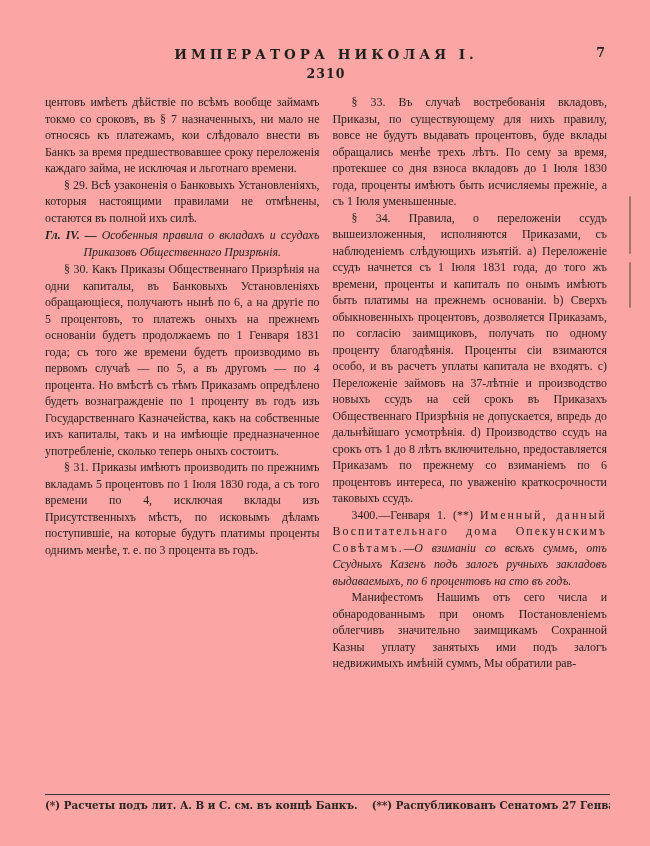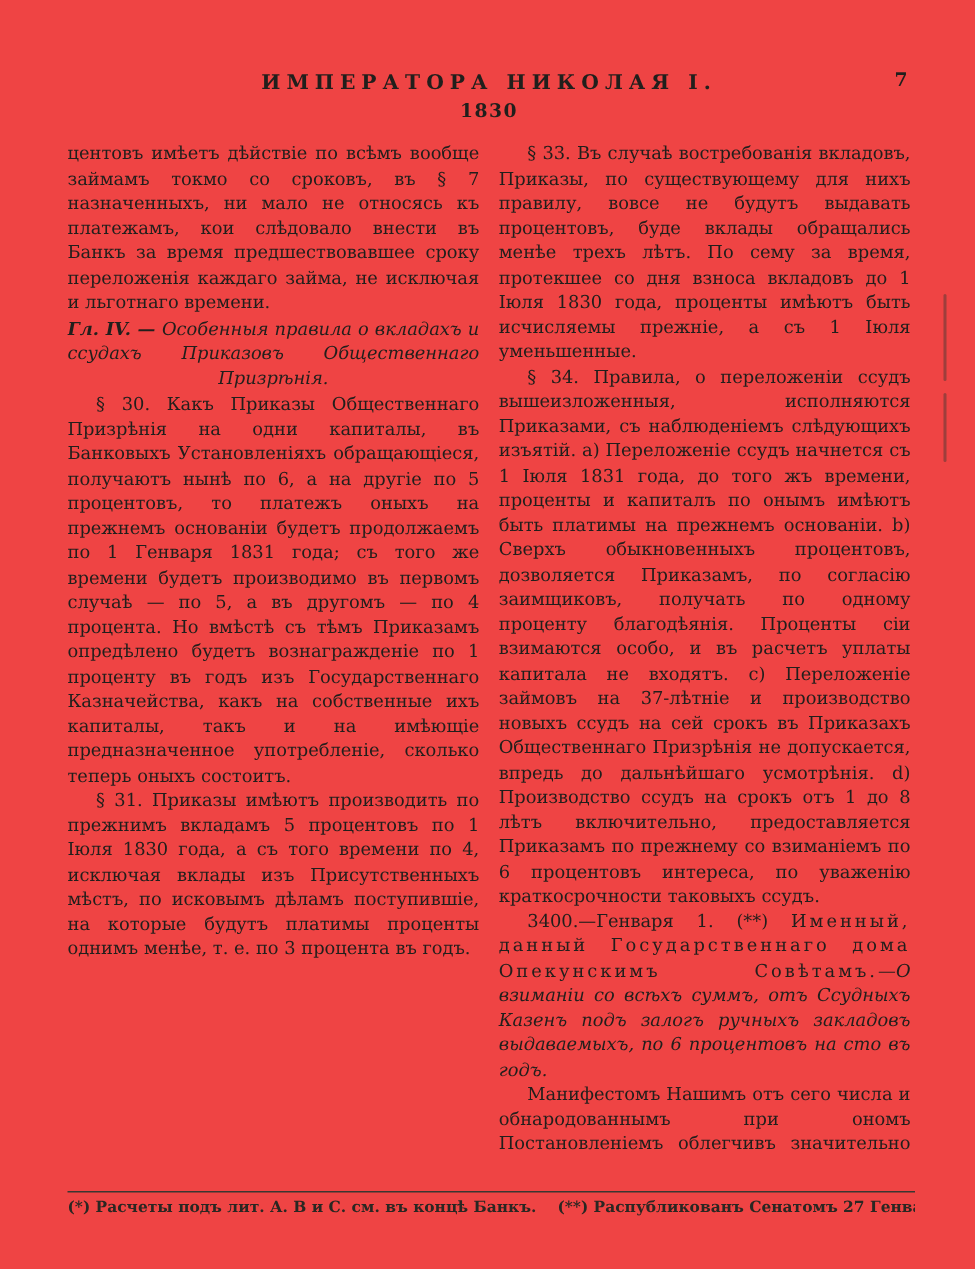--- a/index.html
+++ b/index.html
@@ -1,21 +1,21 @@
 <!DOCTYPE html>
 <html lang="ru"><head>
 <meta charset="utf-8">
 <style>
   html, body { margin: 0; padding: 0; background: #e9e7e2; }
   .page {
     position: relative;
     width: 650px;
     height: 846px;
     margin: 0 auto;
-    background: #ef4444;
+    background: #fca5a5;
     color: #211f1c;
     font-family: "DejaVu Serif", serif;
     box-sizing: border-box;
     padding: 44px 43px 0 45px;
     overflow: hidden;
   }
   
   .header { position: relative; text-align: center; }
   .running-title {
     display: inline-block;
@@ -45,21 +45,21 @@
     height: 678px;
     overflow: hidden;
   }
   .column {
     width: 50%;
     font-size: 11.9px;
     line-height: 16.5px;
     text-align: justify;
     hyphens: none;
   }
-  .para { margin: 0; text-align: justify; }
+  .para { margin: 0; text-align: justify; font-family: Liberation Serif, serif; }
   .para.normal { text-indent: 1.6em; }
   .para.flow { text-indent: 0; }
   .para.entry { text-indent: 1.6em; }
   .para.chapter {
     font-style: italic;
     text-indent: 0;
     text-align: justify;
     text-align-last: center;
     margin: 1px 0;
   }
@@ -91,33 +91,34 @@
 </style>
 </head>
 <body>
 
 <div class="page">
 
   <div class="header">
     <span class="running-title">ИМПЕРАТОРА НИКОЛАЯ I.</span>
     <span class="page-number">7</span>
   </div>
-  <div class="year">1830</div>
+  <div class="year">2310</div>
 
   <div class="columns">
     <div class="column">
         <p class="para flow">центовъ имѣетъ дѣйствіе по всѣмъ вообще займамъ токмо со сроковъ, въ § 7 назначенныхъ, ни мало не относясь къ платежамъ, кои слѣдовало внести въ Банкъ за время предшествовавшее сроку переложенія каждаго займа, не исключая и льготнаго времени.</p>
+        <p class="para normal">§ 29. Всѣ узаконенія о Банковыхъ Установленіяхъ, которыя настоящими правилами не отмѣнены, остаются въ полной ихъ силѣ.</p>
         <p class="para chapter"><span class="seg-bold-italic">Гл. IV. — </span><span class="seg-italic">Особенныя правила о вкладахъ и ссудахъ Приказовъ Общественнаго Призрѣнія.</span></p>
         <p class="para normal">§ 30. Какъ Приказы Общественнаго Призрѣнія на одни капиталы, въ Банковыхъ Установленіяхъ обращающіеся, получаютъ нынѣ по 6, а на другіе по 5 процентовъ, то платежъ оныхъ на прежнемъ основаніи будетъ продолжаемъ по 1 Генваря 1831 года; съ того же времени будетъ производимо въ первомъ случаѣ — по 5, а въ другомъ — по 4 процента. Но вмѣстѣ съ тѣмъ Приказамъ опредѣлено будетъ вознагражденіе по 1 проценту въ годъ изъ Государственнаго Казначейства, какъ на собственные ихъ капиталы, такъ и на имѣющіе предназначенное употребленіе, сколько теперь оныхъ состоитъ.</p>
         <p class="para normal">§ 31. Приказы имѣютъ производить по прежнимъ вкладамъ 5 процентовъ по 1 Іюля 1830 года, а съ того времени по 4, исключая вклады изъ Присутственныхъ мѣстъ, по исковымъ дѣламъ поступившіе, на которые будутъ платимы проценты однимъ менѣе, т. е. по 3 процента въ годъ.</p>
       </div>
     <div class="column">
         <p class="para normal">§ 33. Въ случаѣ востребованія вкладовъ, Приказы, по существующему для нихъ правилу, вовсе не будутъ выдавать процентовъ, буде вклады обращались менѣе трехъ лѣтъ. По сему за время, протекшее со дня взноса вкладовъ до 1 Іюля 1830 года, проценты имѣютъ быть исчисляемы прежніе, а съ 1 Іюля уменьшенные.</p>
         <p class="para normal">§ 34. Правила, о переложеніи ссудъ вышеизложенныя, исполняются Приказами, съ наблюденіемъ слѣдующихъ изъятій. а) Переложеніе ссудъ начнется съ 1 Іюля 1831 года, до того жъ времени, проценты и капиталъ по онымъ имѣютъ быть платимы на прежнемъ основаніи. b) Сверхъ обыкновенныхъ процентовъ, дозволяется Приказамъ, по согласію заимщиковъ, получать по одному проценту благодѣянія. Проценты сіи взимаются особо, и въ расчетъ уплаты капитала не входятъ. с) Переложеніе займовъ на 37-лѣтніе и производство новыхъ ссудъ на сей срокъ въ Приказахъ Общественнаго Призрѣнія не допускается, впредь до дальнѣйшаго усмотрѣнія. d) Производство ссудъ на срокъ отъ 1 до 8 лѣтъ включительно, предоставляется Приказамъ по прежнему со взиманіемъ по 6 процентовъ интереса, по уваженію краткосрочности таковыхъ ссудъ.</p>
-        <p class="para entry"><span class="seg-plain">3400.—Генваря 1. (**) </span><span class="seg-spaced">Именный, данный Государственнаго дома Опекунскимъ Совѣтамъ.</span><span class="seg-italic">—О взиманіи со всѣхъ суммъ, отъ Ссудныхъ Казенъ подъ залогъ ручныхъ закладовъ выдаваемыхъ, по 6 процентовъ на сто въ годъ.</span></p>
+        <p class="para entry"><span class="seg-plain">3400.—Генваря 1. (**) </span><span class="seg-spaced">Именный, данный Воспитательнаго дома Опекунскимъ Совѣтамъ.</span><span class="seg-italic">—О взиманіи со всѣхъ суммъ, отъ Ссудныхъ Казенъ подъ залогъ ручныхъ закладовъ выдаваемыхъ, по 6 процентовъ на сто въ годъ.</span></p>
         <p class="para normal">Манифестомъ Нашимъ отъ сего числа и обнародованнымъ при ономъ Постановленіемъ облегчивъ значительно заимщикамъ Сохранной Казны уплату занятыхъ ими подъ залогъ недвижимыхъ имѣній суммъ, Мы обратили рав-</p>
       </div>
   </div>
 
   <div class="footnote-block">
     <hr class="footnote-rule">
     <div class="footnote">
       <span>(*) Расчеты подъ лит. А. В и С. см. въ концѣ Банкъ.</span><span class="fn-gap"></span><span>(**) Распубликованъ Сенатомъ 27 Генваря.</span>
     </div>
   </div>

